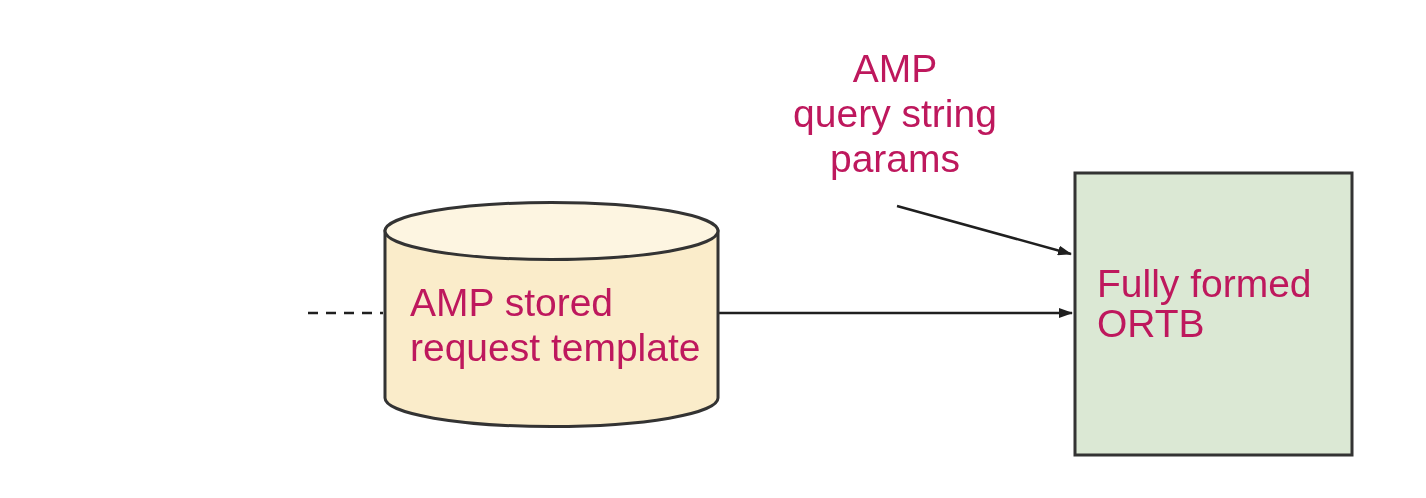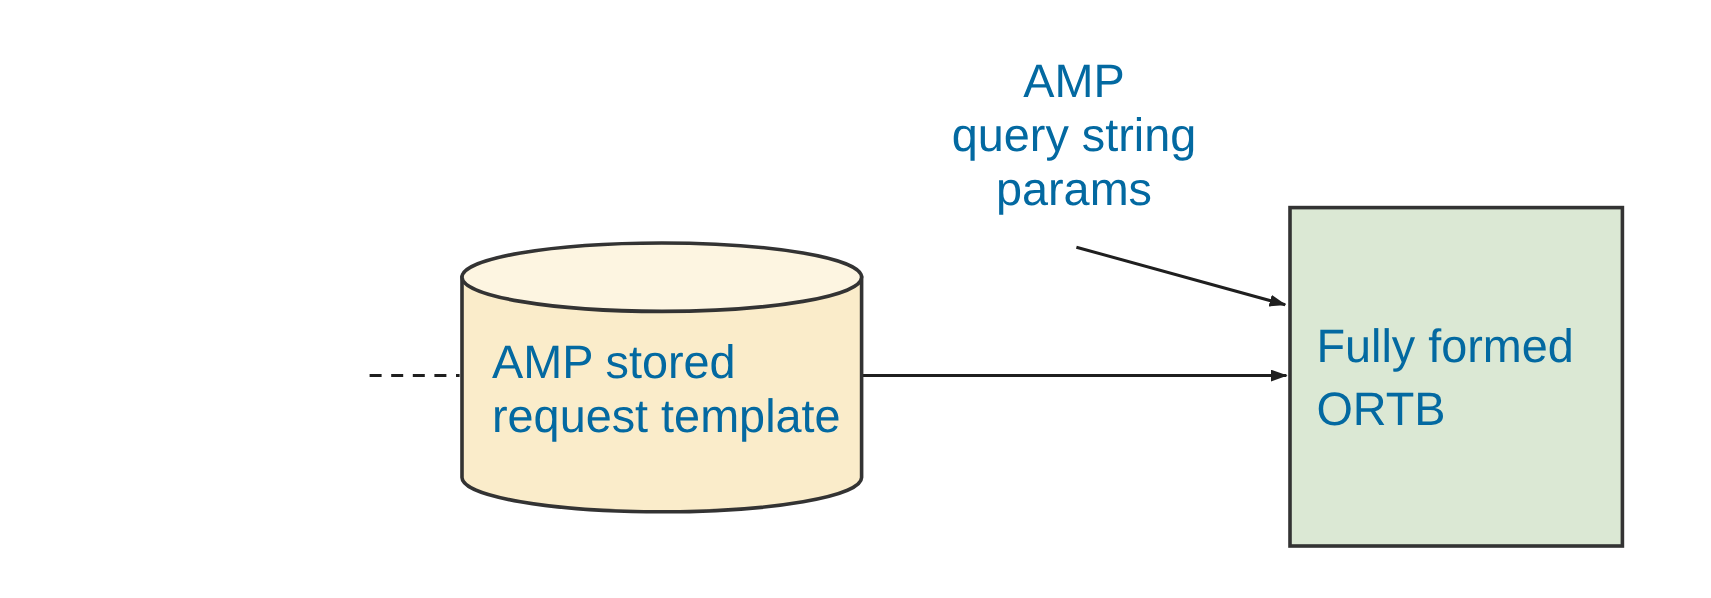--- a/index.html
+++ b/index.html
@@ -21,40 +21,40 @@
     left: 0;
     top: 0;
     width: 1426px;
     height: 498px;
   }
   .label {
     position: absolute;
     font-size: 39px;
     line-height: 45px;
     white-space: pre-line;
-    color: #0369a1;
+    color: #be185d;
   }
   .label-tag-id {
     left: 53px;
     top: 286px;
   }
   .label-query-params {
     left: 740px;
     top: 46px;
     width: 310px;
     text-align: center;
   }
   .label-cylinder {
     left: 410px;
     top: 280px;
   }
   .label-ortb {
     left: 1097px;
     top: 264px;
-    line-height: 52px;
+    line-height: 40px;
   }
 </style>
 </head>
 <body>
 
 <div class="canvas">
 
   <svg class="shape-layer" viewBox="0 0 1426 498" xmlns="http://www.w3.org/2000/svg">
     <defs>
       <marker id="arrowhead" viewBox="0 0 14 10" markerWidth="14" markerHeight="10" refX="13" refY="5" orient="auto" markerUnits="userSpaceOnUse">

